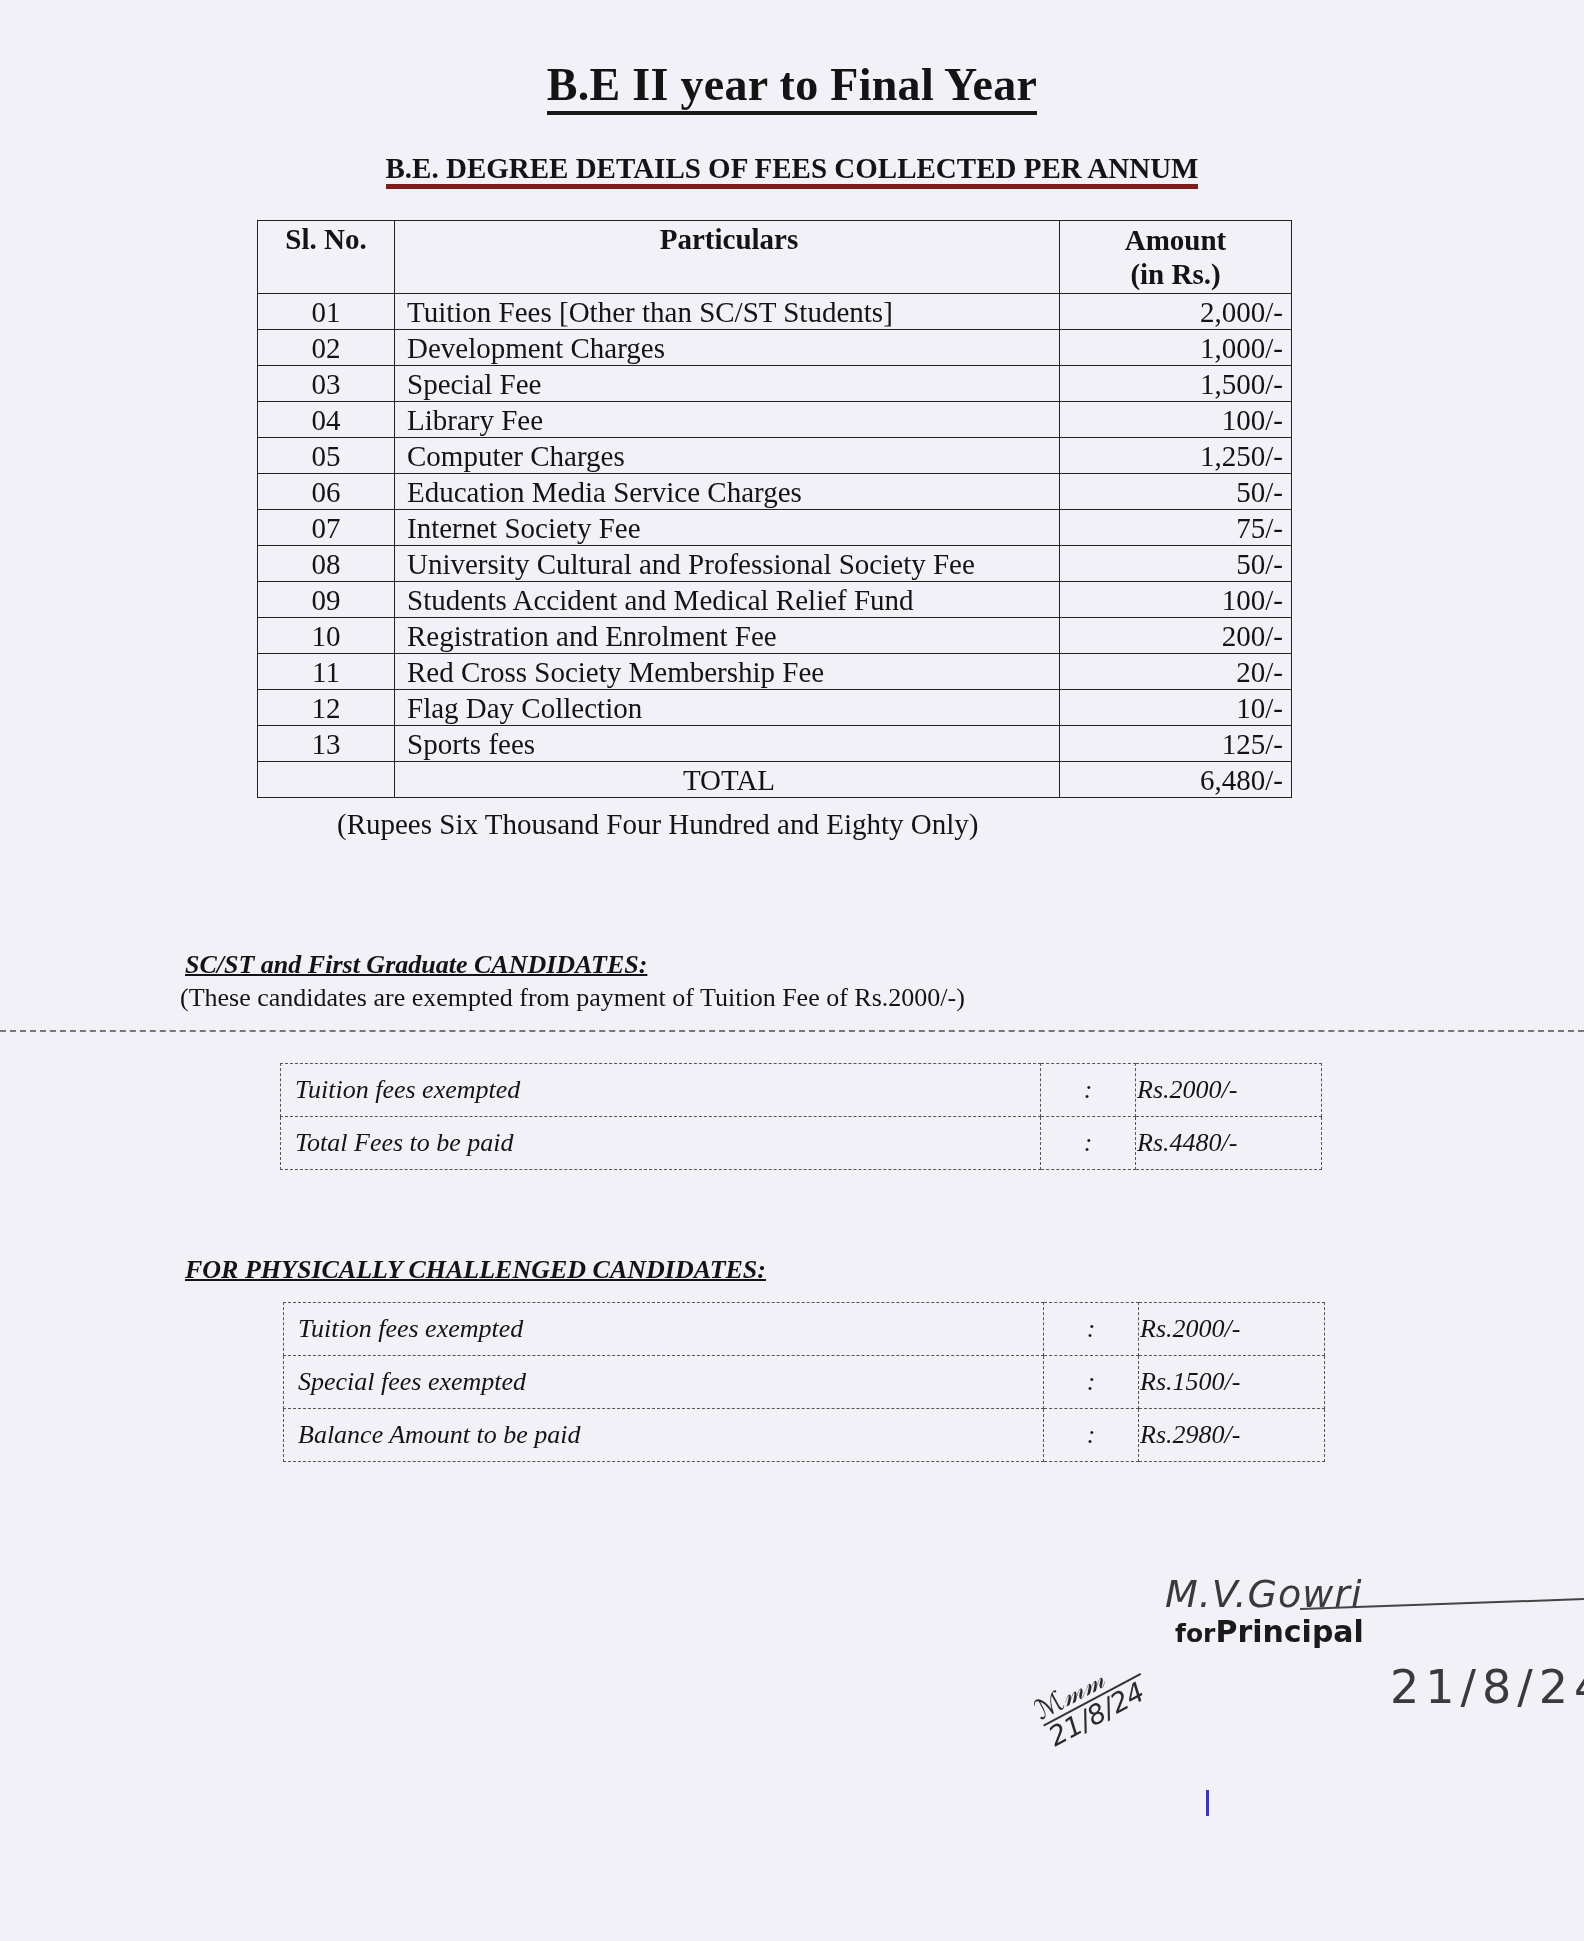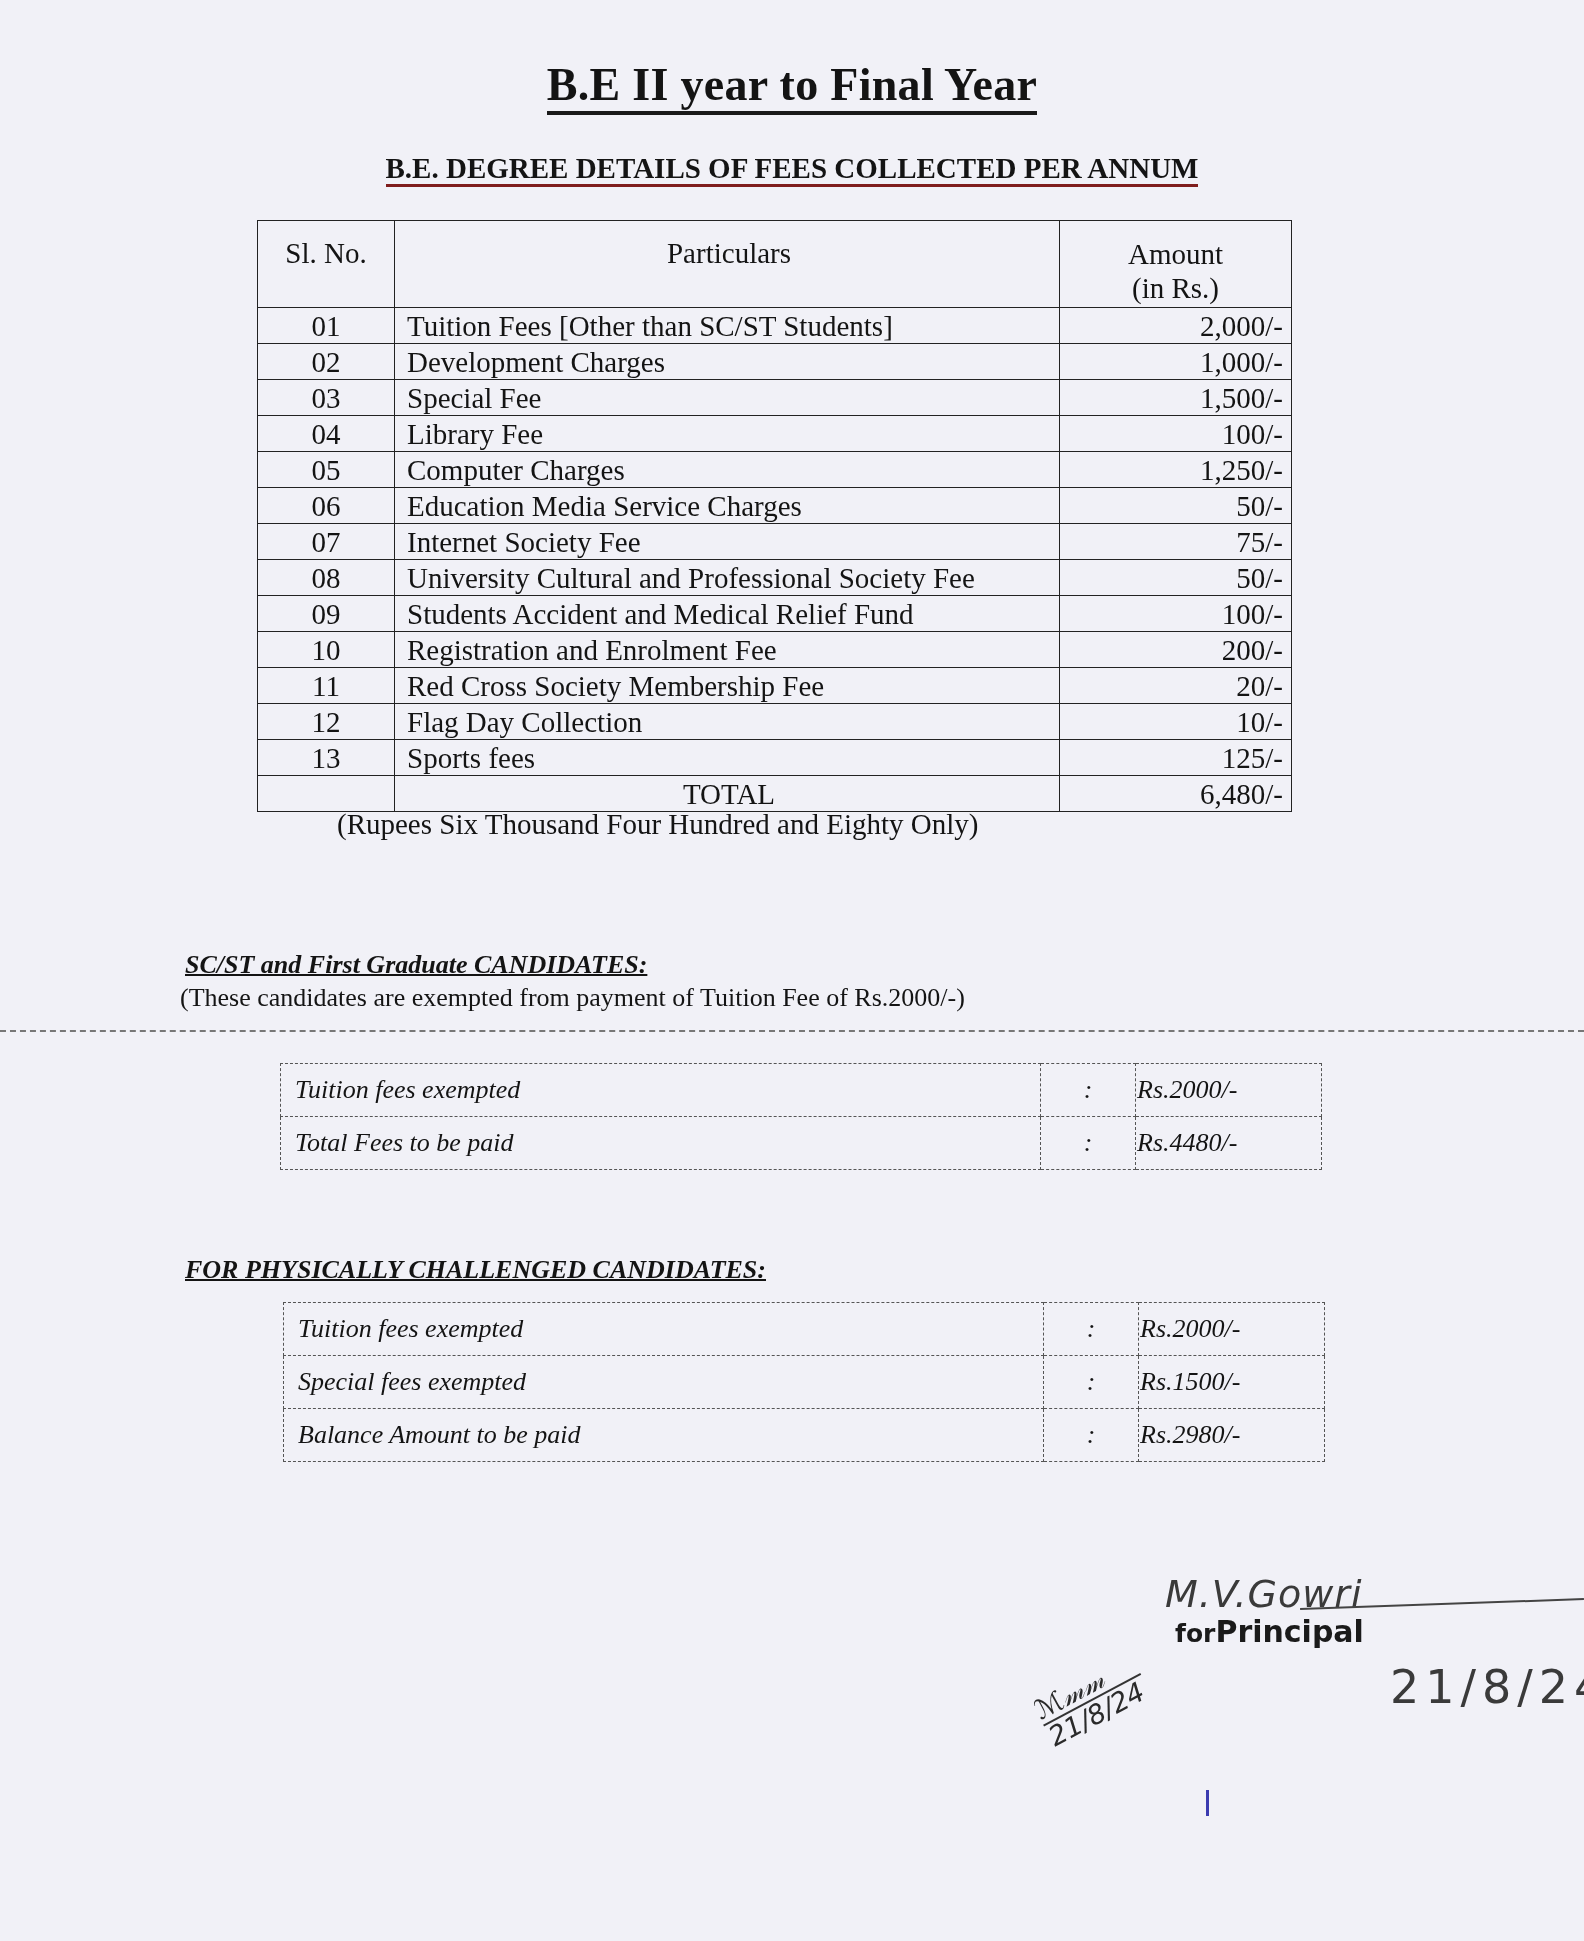--- a/index.html
+++ b/index.html
@@ -12,28 +12,28 @@
   .abs { position: absolute; }
   #main-title {
     left: 0; width: 1584px; top: 58px; text-align: center;
     font-size: 46px; font-weight: bold; letter-spacing: 0.3px;
   }
   #main-title span { border-bottom: 4px solid #1a1a1a; padding-bottom: 1px; }
   #sub-title {
     left: 0; width: 1584px; top: 152px; text-align: center;
     font-size: 29px; font-weight: bold;
   }
-  #sub-title span { border-bottom: 3px solid #7f1d1d; font-family: Liberation Serif, serif; }
+  #sub-title span { border-bottom: 5px solid #7f1d1d; font-family: Liberation Serif, serif; }
 
   table.fees {
     position: absolute; left: 257px; top: 220px; width: 1035px;
     border-collapse: collapse; font-size: 29px;
   }
   table.fees td, table.fees th { border: 1.5px solid #222; padding: 0 8px; }
-  table.fees th { font-weight: normal; vertical-align: top; height: 70px; padding-top: 16px; }
+  table.fees th { font-weight: bold; vertical-align: top; height: 70px; padding-top: 2px; }
   table.fees td { height: 35px; line-height: 34px; }
   table.fees .col-sl { width: 120px; text-align: center; }
   table.fees .col-amt { width: 215px; text-align: right; }
   table.fees .col-part { text-align: left; padding-left: 12px; }
   table.fees th.col-amt { text-align: center; line-height: 34px; margin-top: 40px; }
   table.fees th.col-part { text-align: center; }
   table.fees tr.total-row td { font-weight: normal; }
   table.fees .total-label { text-align: center; font-weight: bold; }
 
   #amount-in-words { left: 337px; top: 808px; font-size: 29px; }

